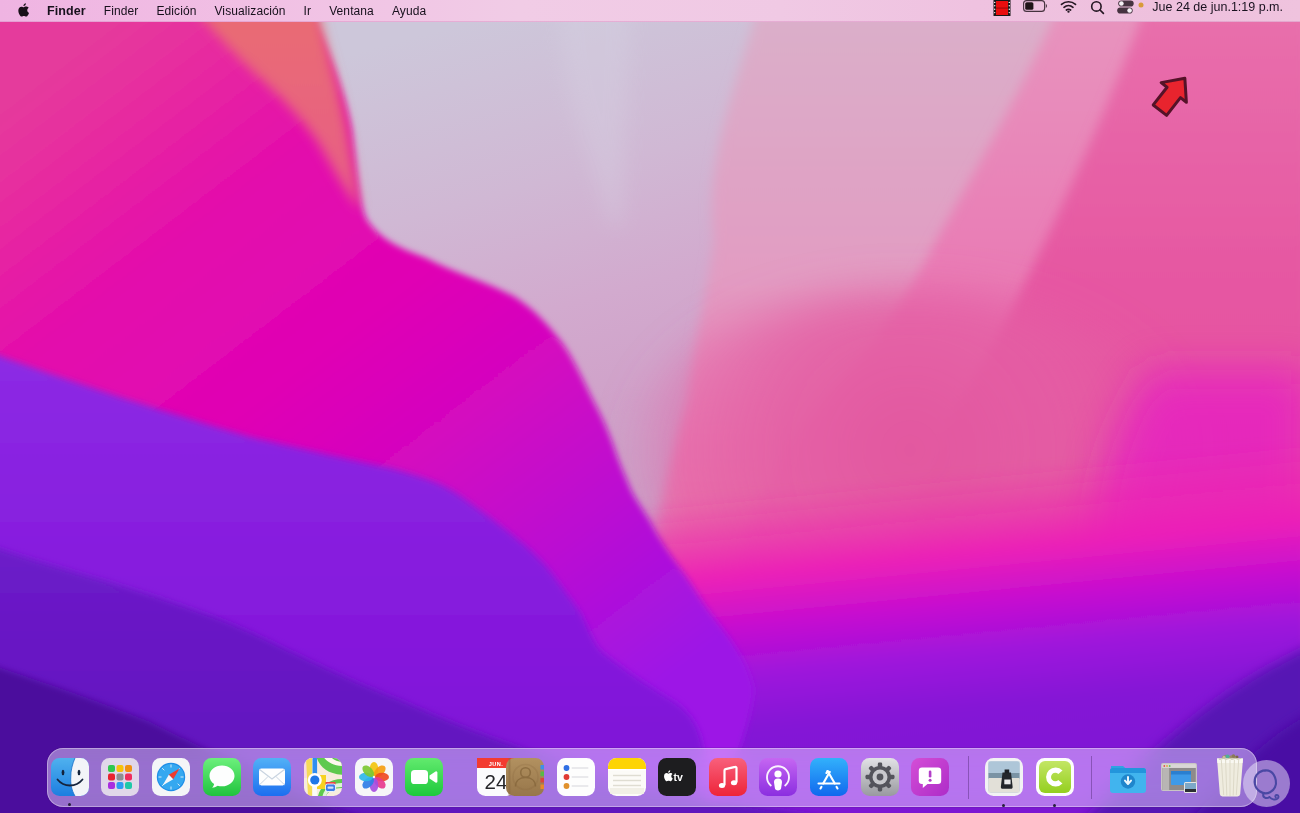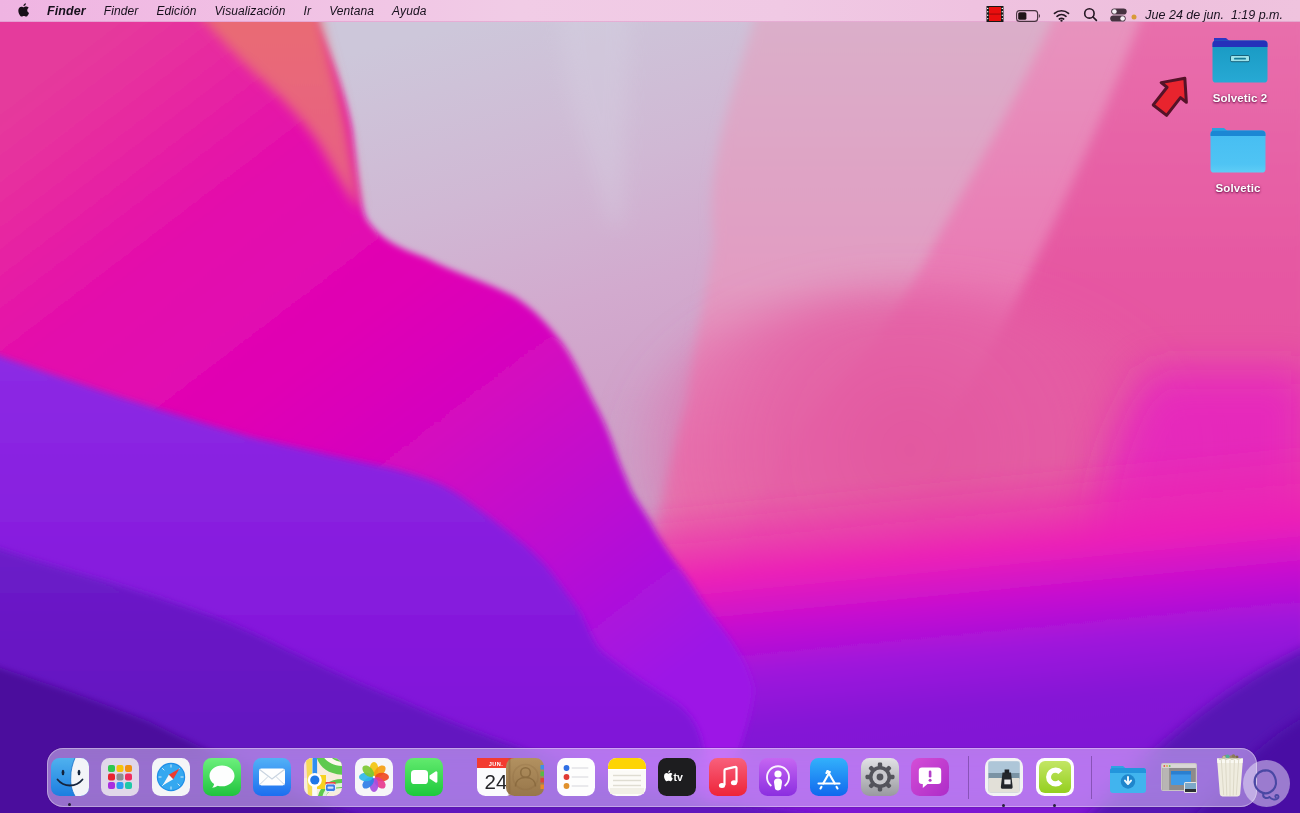--- a/index.html
+++ b/index.html
@@ -1,23 +1,23 @@
 <!DOCTYPE html>
 <html><head><meta charset="utf-8">
 <style>
   html,body{margin:0;padding:0;width:1300px;height:813px;overflow:hidden;
     font-family:"Liberation Sans",sans-serif;-webkit-font-smoothing:antialiased;}
   #stage{position:relative;width:1300px;height:813px;overflow:hidden;background:#d5cada;}
   #wp{position:absolute;left:0;top:0;}
   .menubar{position:absolute;left:0;top:0;width:1300px;height:22px;
     background:linear-gradient(90deg,#efb4e2 0,#f1c0e4 20%,#f1cce6 40%,#f0c9e4 60%,#efc2e0 75%,#eec0dd 90%,#efc3de 100%);border-bottom:1px solid rgba(200,100,170,.28);box-sizing:border-box;
-    font-size:12px;color:#1a1220;display:flex;align-items:center;font-style:italic;}
+    font-size:12px;color:#1a1220;display:flex;align-items:center;}
   .menus{display:flex;align-items:center;height:22px;}
   .mi{margin:0 9px;white-space:nowrap;letter-spacing:.1px;font-weight:500;color:#17101c;}
-  .stat{position:absolute;right:0;top:0;height:22px;display:flex;align-items:flex-end;}
+  .stat{position:absolute;right:0;top:0;height:22px;display:flex;align-items:flex-start;}
   .folder{position:absolute;width:110px;text-align:center;}
   .flabel{color:#fff;font-weight:bold;font-size:11.5px;letter-spacing:.1px;
     text-shadow:0 1px 2px rgba(90,0,60,.8),0 0 3px rgba(90,0,60,.45);margin-top:8px;}
   .dock{position:absolute;left:47px;top:748px;width:1210px;height:59px;border-radius:16px;
     background:rgba(246,242,255,.44);backdrop-filter:blur(10px) saturate(1.1);
     box-shadow:inset 0 0 0 1px rgba(255,255,255,.35),0 0 0 1px rgba(70,20,120,.18);}
   .dk{position:absolute;top:758px;width:38px;height:38px;}
   .dsep{position:absolute;top:756px;width:1px;height:43px;background:rgba(50,20,80,.34);}
   .rdot{position:absolute;width:3px;height:3px;border-radius:50%;background:#26203a;}
 </style></head><body>
@@ -167,53 +167,22 @@
   <svg width="19" height="14" viewBox="0 0 19 14" style="margin-right:3px;">
           <rect x="2.2" y="0.4" width="15.5" height="6.2" rx="3.1" fill="#463240"></rect>
           <circle cx="5.4" cy="3.5" r="2.3" fill="#f5f0f5"></circle>
           <rect x="1.2" y="7.4" width="15.5" height="6.2" rx="3.1" fill="#463240"></rect>
           <circle cx="13.6" cy="10.5" r="2.3" fill="#f5f0f5"></circle>
         </svg>
   <svg width="6" height="10" viewBox="0 0 6 10" style="margin-right:8px;">
           <circle cx="3" cy="5" r="2.5" fill="#d89a38"></circle>
         </svg>
   <span style="font-weight:500;font-size:12.5px;">Jue 24 de jun.</span>
-  <span style="font-weight:500;font-size:12.5px;margin-left:7px;margin-right:17px;">1:19 p.m.</span>
+  <span style="font-weight:500;font-size:12.5px;margin-right:17px;">1:19 p.m.</span>
  </div>
-</div>
-<div class="folder" style="left:1185px;top:34px;">
- <svg width="58" height="50" viewBox="0 0 58 50" style="display:block;margin:0 auto;">
-  <defs>
-          <linearGradient id="fg1" x1="0" y1="0" x2="0" y2="1">
-            <stop offset="0" stop-color="#1899c2"></stop>
-            <stop offset="1" stop-color="#27a9d4"></stop>
-          </linearGradient>
-        </defs>
-  <path d="M3,4 h12 l4.5,4 h-16.5 z" fill="#2b36c4"></path>
-  <rect x="1.5" y="6.5" width="55" height="42" rx="3.6" fill="url(#fg1)"></rect>
-  <path d="M1.5,13 v-2.9 a3.6,3.6 0 0 1 3.6,-3.6 h47.8 a3.6,3.6 0 0 1 3.6,3.6 v2.9 z" fill="#2531ba"></path>
-  <rect x="19.5" y="21.5" width="19" height="6.2" rx="1.4" fill="#9fe3ea" stroke="#17637e" stroke-width="1"></rect>
-  <rect x="23" y="23.8" width="12" height="1.8" rx=".9" fill="#157a96"></rect>
- </svg>
- <div class="flabel">Solvetic 2</div>
-</div>
-<div class="folder" style="left:1183px;top:124px;">
- <svg width="58" height="50" viewBox="0 0 58 50" style="display:block;margin:0 auto;">
-  <defs>
-          <linearGradient id="fg2" x1="0" y1="0" x2="0" y2="1">
-            <stop offset="0" stop-color="#46bdf2"></stop>
-            <stop offset=".8" stop-color="#4fc4f4"></stop>
-            <stop offset="1" stop-color="#5fcdf6"></stop>
-          </linearGradient>
-        </defs>
-  <path d="M3,4 h12 l4.5,4 h-16.5 z" fill="#2ba2de"></path>
-  <rect x="1.5" y="6.5" width="55" height="42" rx="3.6" fill="url(#fg2)"></rect>
-  <path d="M1.5,12 v-1.9 a3.6,3.6 0 0 1 3.6,-3.6 h47.8 a3.6,3.6 0 0 1 3.6,3.6 v1.9 z" fill="#1b87d4"></path>
- </svg>
- <div class="flabel">Solvetic</div>
 </div>
 <svg style="position:absolute;left:1147px;top:70px;" width="48" height="52" viewBox="0 0 48 52">
  <g transform="rotate(38 24 26)">
   <path d="M24,3.5 L40,21.5 L32.5,21.5 L32.5,44 L15.5,44 L15.5,21.5 L8,21.5 Z" fill="#e8242e" stroke="#551228" stroke-width="3" stroke-linejoin="round"></path>
  </g>
 </svg>
 <div class="dock"></div>
 <div class="dk" style="left:51px;"><svg width="38" height="38" viewBox="0 0 38 38">
 <defs>
           <linearGradient id="fin1" x1="0" y1="0" x2="0" y2="1">

